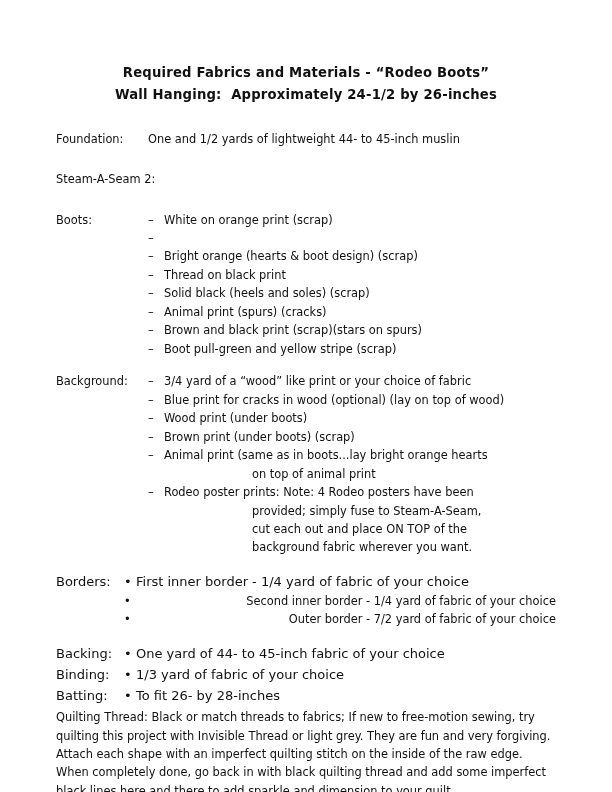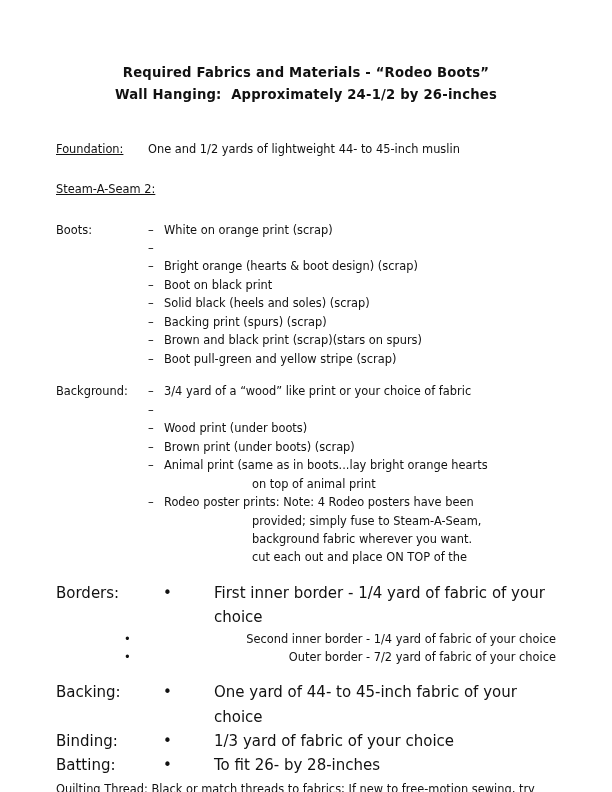--- a/index.html
+++ b/index.html
@@ -20,37 +20,36 @@
     height: 792px;
     box-sizing: border-box;
     padding: 62px 56px 40px 56px;
   }
   .title-block {
     text-align: center;
     font-weight: bold;
     font-size: 13.2px;
     line-height: 1.65;
     letter-spacing: 0.2px;
-    margin-bottom: 34px;
+    margin-bottom: 24px;
   }
   .title-line {
     display: block;
     white-space: pre;
   }
   .row {
     display: flex;
     align-items: flex-start;
     font-size: 11.4px;
     line-height: 1.62;
   }
   .label {
     flex: 0 0 auto;
     width: 92px;
     white-space: pre;
-    text-decoration: underline;
   }
   .value {
     flex: 1 1 auto;
     white-space: pre-wrap;
   }
   .list-row {
     display: flex;
     align-items: center;
     font-size: 11.4px;
     line-height: 1.62;
@@ -71,23 +70,22 @@
   }
   .cont {
     padding-left: 88px;
   }
   .block-group {
     margin-bottom: 14px;
   }
   .simple-row {
     display: flex;
     align-items: flex-start;
-    font-size: 15px;
-    line-height: 1.62;
-    gap: 39px;
+    font-size: 13px;
+    line-height: 1.62;
   }
   .simple-row .lbl {
     flex: 0 0 auto;
     width: 68px;
     white-space: pre;
   }
   .simple-row .dot {
     flex: 0 0 auto;
     width: 12px;
   }
@@ -155,31 +153,31 @@
       <span class="bullet">–</span>
     </div>
     <div class="list-row">
       <span class="gutter"></span>
       <span class="bullet">–</span>
       <span class="item-text">Bright orange (hearts &amp; boot design) (scrap)</span>
     </div>
     <div class="list-row">
       <span class="gutter"></span>
       <span class="bullet">–</span>
-      <span class="item-text">Boot on black print</span>
+      <span class="item-text">Thread on black print</span>
     </div>
     <div class="list-row">
       <span class="gutter"></span>
       <span class="bullet">–</span>
       <span class="item-text">Solid black (heels and soles) (scrap)</span>
     </div>
     <div class="list-row">
       <span class="gutter"></span>
       <span class="bullet">–</span>
-      <span class="item-text">Backing print (spurs) (scrap)</span>
+      <span class="item-text">Animal print (spurs) (cracks)</span>
     </div>
     <div class="list-row">
       <span class="gutter"></span>
       <span class="bullet">–</span>
       <span class="item-text">Brown and black print (scrap)(stars on spurs)</span>
     </div>
     <div class="list-row">
       <span class="gutter"></span>
       <span class="bullet">–</span>
       <span class="item-text">Boot pull-green and yellow stripe (scrap)</span>
@@ -188,20 +186,21 @@
 
   <div class="block-group">
     <div class="list-row">
       <span class="gutter">Background:</span>
       <span class="bullet">–</span>
       <span class="item-text">3/4 yard of a “wood” like print or your choice of fabric</span>
     </div>
     <div class="list-row">
       <span class="gutter"></span>
       <span class="bullet">–</span>
+      <span class="item-text">Blue print for cracks in wood (optional) (lay on top of wood)</span>
     </div>
     <div class="list-row">
       <span class="gutter"></span>
       <span class="bullet">–</span>
       <span class="item-text">Wood print (under boots)</span>
     </div>
     <div class="list-row">
       <span class="gutter"></span>
       <span class="bullet">–</span>
       <span class="item-text">Brown print (under boots) (scrap)</span>
@@ -222,27 +221,27 @@
       <span class="item-text">Rodeo poster prints: Note: 4 Rodeo posters have been</span>
     </div>
     <div class="list-row">
       <span class="gutter"></span>
       <span class="bullet"></span>
       <span class="item-text cont">provided; simply fuse to Steam-A-Seam,</span>
     </div>
     <div class="list-row">
       <span class="gutter"></span>
       <span class="bullet"></span>
+      <span class="item-text cont">cut each out and place ON TOP of the</span>
+    </div>
+    <div class="list-row">
+      <span class="gutter"></span>
+      <span class="bullet"></span>
       <span class="item-text cont">background fabric wherever you want.</span>
     </div>
-    <div class="list-row">
-      <span class="gutter"></span>
-      <span class="bullet"></span>
-      <span class="item-text cont">cut each out and place ON TOP of the</span>
-    </div>
   </div>
 
   <div class="block-group">
     <div class="simple-row">
       <span class="lbl">Borders:</span>
       <span class="dot">•</span>
       <span class="txt">First inner border - 1/4 yard of fabric of your choice</span>
     </div>
     <div class="sub-row">
       <span class="dot">•</span>

